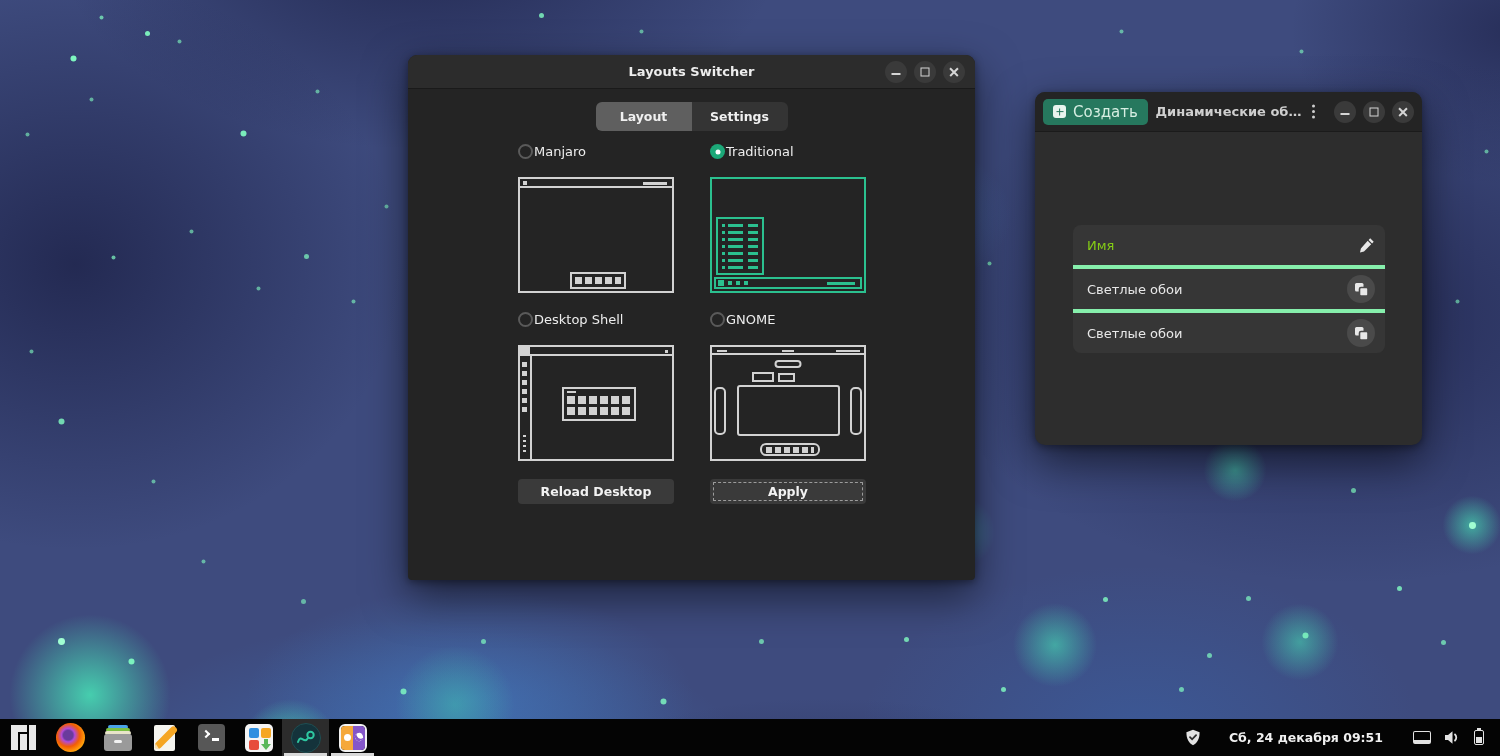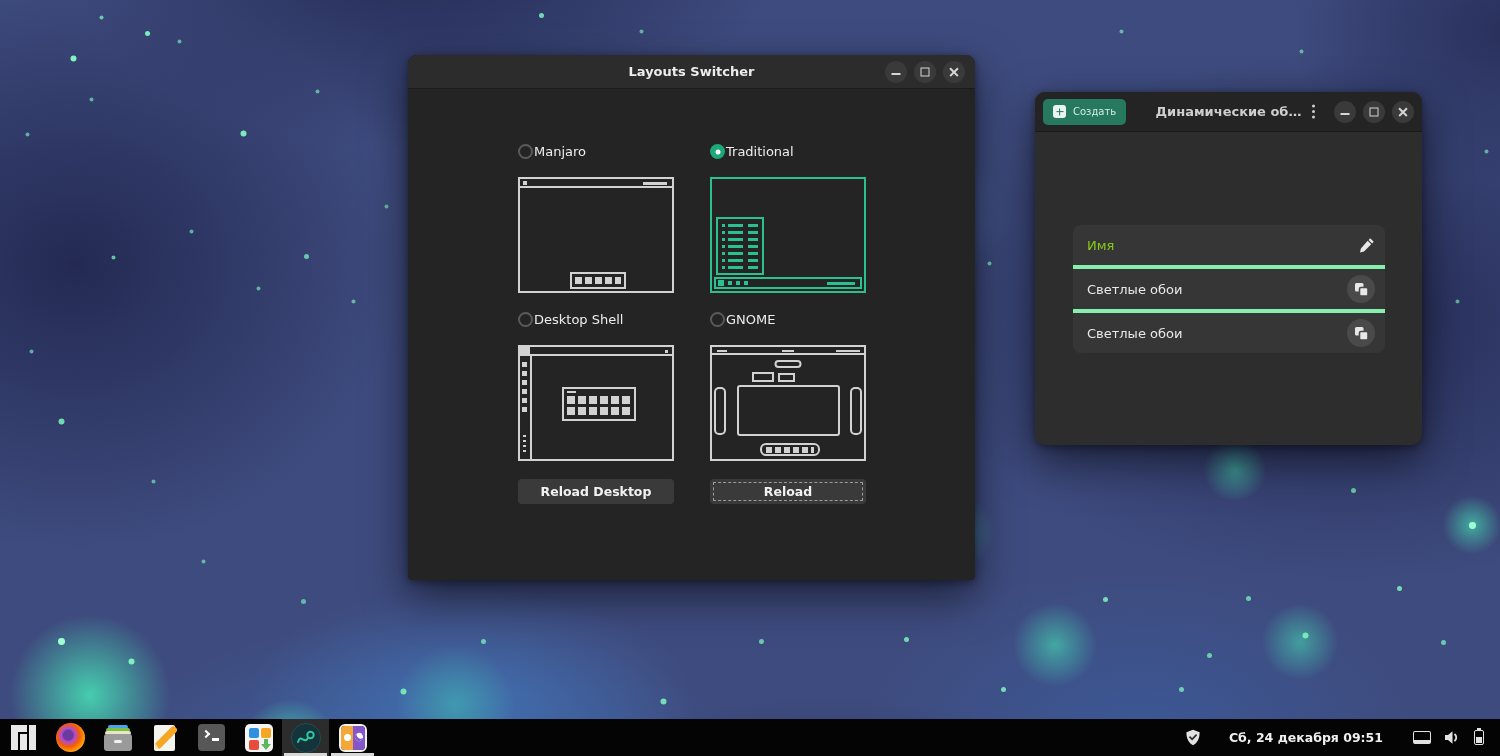--- a/index.html
+++ b/index.html
@@ -154,21 +154,21 @@
   
   .win-dyn { left:1035px; top:92px; width:387px; height:353px; background:#2d2d2d; border-radius:10px; }
   .win-dyn .header { height:40px; background:#242424; border-radius:10px 10px 0 0; border-bottom:1px solid #1b1b1b;
     display:flex; align-items:center; padding:0 8px; position:relative; }
   .create-btn { height:26px; background:#26785e; border-radius:5px; display:flex; align-items:center; gap:7px;
     padding:0 10px; cursor:pointer; }
   .create-btn .doc { width:13px; height:13px; background:#e9f4ee; border-radius:3px; position:relative; }
   .create-btn .doc::before, .create-btn .doc::after { content:""; position:absolute; background:#26785e; left:50%; top:50%; }
   .create-btn .doc::before { width:7px; height:1.8px; transform:translate(-50%,-50%); }
   .create-btn .doc::after  { width:1.8px; height:7px; transform:translate(-50%,-50%); }
-  .create-btn .lbl { font-size:10px; color:#d6eee2;text-align:center; }
+  .create-btn .lbl { font-size:15px; color:#d6eee2;text-align:center; }
   .win-dyn .header .title { position:absolute; left:50%; transform:translateX(-50%); font-size:13px; font-weight:bold; color:#cfcfcf; white-space:nowrap; }
   .win-dyn .header .right { margin-left:auto; display:flex; align-items:center; }
   .menu-dots { width:22px; height:22px; display:flex; align-items:center; justify-content:center; margin-right:10px; cursor:pointer; }
   .menu-dots span { width:3px; height:3px; border-radius:50%; background:#cfcfcf; box-shadow:0 -5.5px 0 #cfcfcf, 0 5.5px 0 #cfcfcf; }
 
   .list-card { position:absolute; left:38px; top:133px; width:312px; height:128px; border-radius:8px; overflow:hidden;
     display:flex; flex-direction:column; }
   .list-row { flex:1; background:#363636; display:flex; align-items:center; padding:0 10px 0 14px; cursor:pointer; }
   .list-row + .list-row { border-top:4px solid #86efac; }
   .list-row .lbl { font-size:13px; color:#e8e8e8; }
@@ -249,20 +249,24 @@
   <div class="window win-layouts">
     <div class="titlebar">
       <span class="title">Layouts Switcher</span>
       <div class="controls">
         <div class="wbtn min"><span></span></div>
         <div class="wbtn max"><span></span></div>
         <div class="wbtn cls"><span></span></div>
       </div>
     </div>
 
+    <div class="tabs">
+      <div class="tab sel">Layout</div>
+      <div class="tab">Settings</div>
+    </div>
 
     <div class="radio-row" style="left:110px; top:89px;">
       <span class="radio"></span>
       <span class="radio-label">Manjaro</span>
     </div>
     <div class="radio-row" style="left:302px; top:89px;">
       <span class="radio sel"></span>
       <span class="radio-label">Traditional</span>
     </div>
 
@@ -319,21 +323,21 @@
       <div class="gn-r2"></div>
       <div class="gn-main"></div>
       <div class="gn-side-l"></div>
       <div class="gn-side-r"></div>
       <div class="gn-dock">
         <div class="gn-dock-sqs"></div>
       </div>
     </div>
 
     <div class="action-btn" style="left:110px; top:424px;">Reload Desktop</div>
-    <div class="action-btn apply" style="left:302px; top:424px;">Reload</div>
+    <div class="action-btn apply" style="left:302px; top:424px;">Apply</div>
   </div>
 
   <div class="window win-dyn">
     <div class="header">
       <div class="create-btn">
         <span class="doc"></span>
         <span class="lbl">Создать</span>
       </div>
       <span class="title">Динамические об…</span>
       <div class="right">

